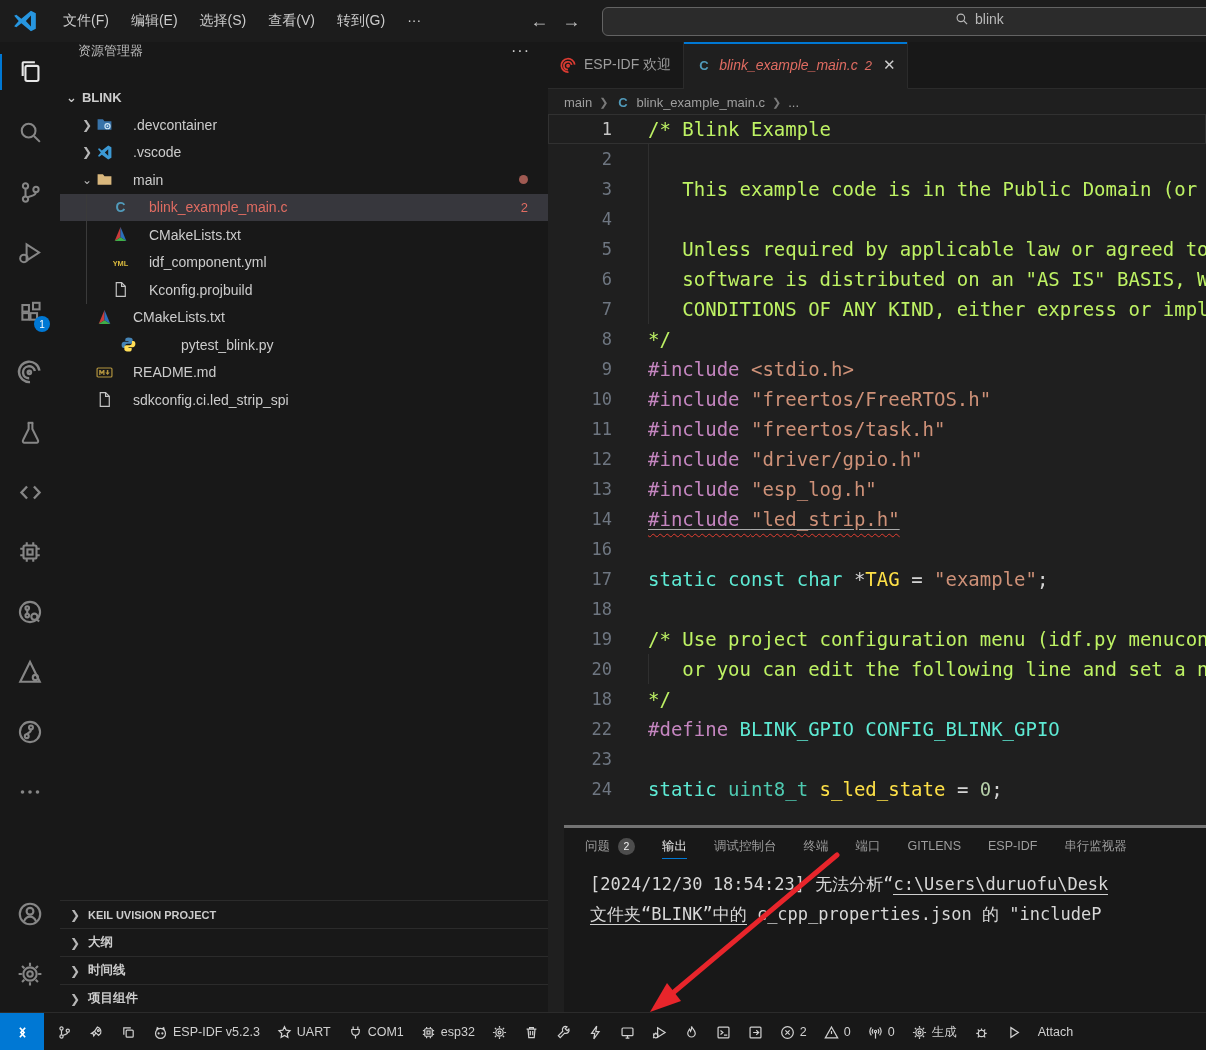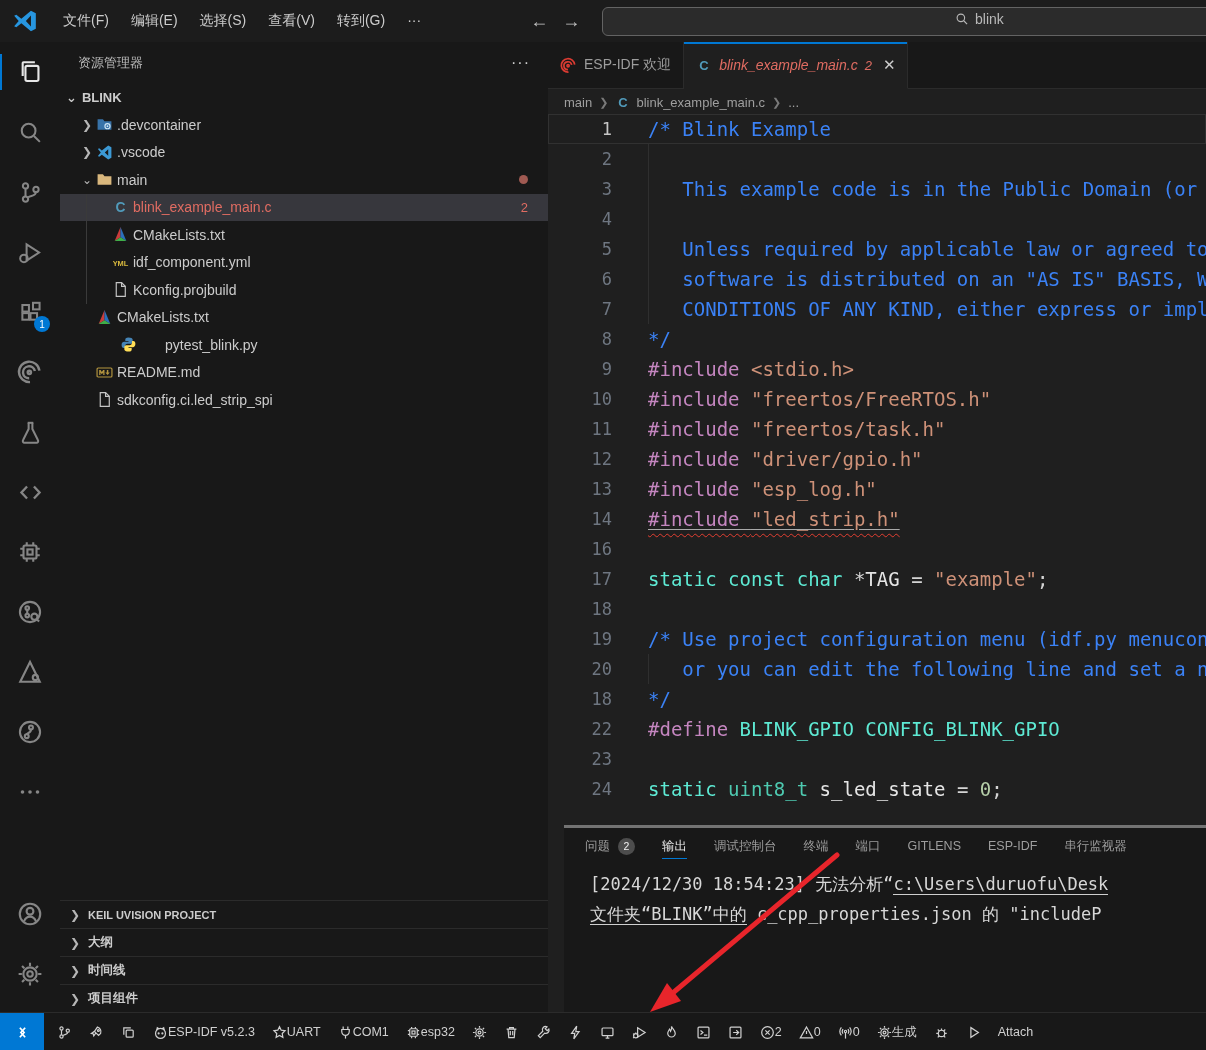--- a/index.html
+++ b/index.html
@@ -27,27 +27,27 @@
                display:flex;flex-direction:column;}
   .act-item{height:60px;display:flex;align-items:center;justify-content:center;position:relative;color:#868686;}
   .act-item.active{color:#e7e7e7;}
   .act-item.active::before{content:"";position:absolute;left:0;top:12px;bottom:12px;width:2px;background:#0078d4;}
   .act-badge{position:absolute;right:10px;bottom:10px;min-width:16px;height:16px;border-radius:9px;
              background:#0078d4;color:#fff;font-size:10px;display:flex;align-items:center;justify-content:center;}
   #act-bottom{margin-top:auto;padding-bottom:8px;}
 
   
   #sidebar{left:60px;top:42px;width:488px;height:970px;background:#181818;border-right:1px solid #2b2b2b;overflow:hidden;}
-  #sidebar-header{height:42px;display:flex;align-items:center;padding:0 18px;font-size:13px;color:#bbbbbb;}
+  #sidebar-header{height:42px;display:flex;align-items:flex-start;padding:0 18px;font-size:13px;color:#bbbbbb;}
   #sidebar-actions{margin-left:auto;color:#cccccc;font-size:16px;letter-spacing:1px;}
   #section-row{height:27px;display:flex;align-items:center;gap:5px;padding-left:6px;
                font-size:13px;font-weight:bold;color:#cccccc;}
   .tree-row{height:27.5px;display:flex;align-items:center;font-size:14px;color:#cccccc;position:relative;}
   .tree-row.selected{background:#37373d;}
-  .tree-row .label{margin-left:4px;white-space:nowrap;}
+  .tree-row .label{margin-left:20px;white-space:nowrap;}
   .tree-row .chev{width:18px;text-align:center;color:#b6b6b6;font-size:12px;flex:none;}
   .tree-row.modified .label{color:#e06c62;}
   .tree-badge{margin-left:auto;margin-right:20px;color:#e06c62;font-size:13px;}
   .tree-dot{margin-left:auto;margin-right:20px;width:9px;height:9px;border-radius:50%;background:#a05a52;}
   #tree-guide{position:absolute;left:26px;top:0;bottom:0;width:1px;background:#3a3a3a;}
   #sidebar-bottom{position:absolute;left:0;bottom:0;width:100%;}
   .side-section{height:27px;border-top:1px solid #2b2b2b;display:flex;align-items:center;gap:6px;
                 padding-left:8px;font-weight:bold;color:#cccccc;}
   .side-section .chev{color:#b6b6b6;font-size:12px;width:14px;text-align:center;font-weight:normal;}
 
@@ -66,43 +66,43 @@
 
   
   #code{position:absolute;left:0;top:72px;width:658px;height:898px;overflow:hidden;
         font-family:"DejaVu Sans Mono","Liberation Mono",monospace;font-size:19px;}
   .ln{height:30px;line-height:30px;display:flex;white-space:pre;position:relative;}
   .ln .num{width:64px;flex:none;text-align:right;color:#6e7681;font-size:17px;}
   .ln .txt{margin-left:36px;position:relative;}
   .ln.cur{box-shadow:inset 0 0 0 1px #313131;}
   .ln.cur .num{color:#c6c6c6;}
   .ig{position:absolute;left:100px;top:0;bottom:0;width:1px;background:#2f2f2f;}
-  .c{color:#3b82f6}.d{color:#C586C0}.s{color:#CE9178}.k{color:#5eead4}
-  .t{color:#4EC9B0}.v{color:#e5e5e5}.n{color:#B5CEA8}.p{color:#D4D4D4}
+  .c{color:#bef264}.d{color:#C586C0}.s{color:#CE9178}.k{color:#5eead4}
+  .t{color:#4EC9B0}.v{color:#fde047}.n{color:#B5CEA8}.p{color:#D4D4D4}
   .errwrap{text-decoration:underline;text-decoration-color:rgba(205,205,205,.8);text-underline-offset:3px;}
   .errwrap span{text-decoration:underline wavy #e23f32;text-underline-offset:7px;text-decoration-thickness:1px;}
 
   
   #panel{position:absolute;left:16px;top:783px;width:658px;height:187px;background:#181818;border-top:3px solid #737373;}
   #panel-tabs{height:36px;display:flex;align-items:center;gap:27px;padding-left:21px;font-size:12.5px;color:#9d9d9d;}
   .ptab{display:flex;align-items:center;gap:8px;height:100%;position:relative;}
   .ptab.active{color:#e7e7e7;}
   .ptab.active::after{content:"";position:absolute;left:0;right:0;bottom:5px;height:1.5px;background:#0078d4;}
   .p-badge{min-width:17px;height:17px;border-radius:9px;background:#4d4d4d;color:#f0f0f0;font-size:10.5px;
            display:flex;align-items:center;justify-content:center;}
   #panel-out{padding:5px 0 0 26px;font-family:"DejaVu Sans Mono","Liberation Mono",monospace;
              font-size:17px;line-height:30px;color:#d7d7d7;white-space:pre;}
   #panel-out .ul{border-bottom:1px solid #cfcfcf;}
 
   
   #statusbar{left:0;top:1012px;width:1206px;height:38px;background:#181818;border-top:1px solid #2b2b2b;
              display:flex;align-items:stretch;font-size:12.5px;color:#d0d0d0;}
   #remote{width:44px;background:#0078d4;color:#fff;display:flex;align-items:center;justify-content:center;flex:none;}
   #sb-items{display:flex;align-items:center;gap:17px;padding-left:13px;white-space:nowrap;}
-  .sb-item{display:flex;}
+  .sb-item{display:flex;gap:5px;}
 
   
   #arrow-overlay{left:0;top:0;width:1206px;height:1050px;pointer-events:none;z-index:50;}
 </style>
 </head>
 <body>
 
 <div id="titlebar" class="abs">
   <span id="vscode-logo" class="ico">
     <svg width="26" height="26" viewBox="0 0 24 24">

